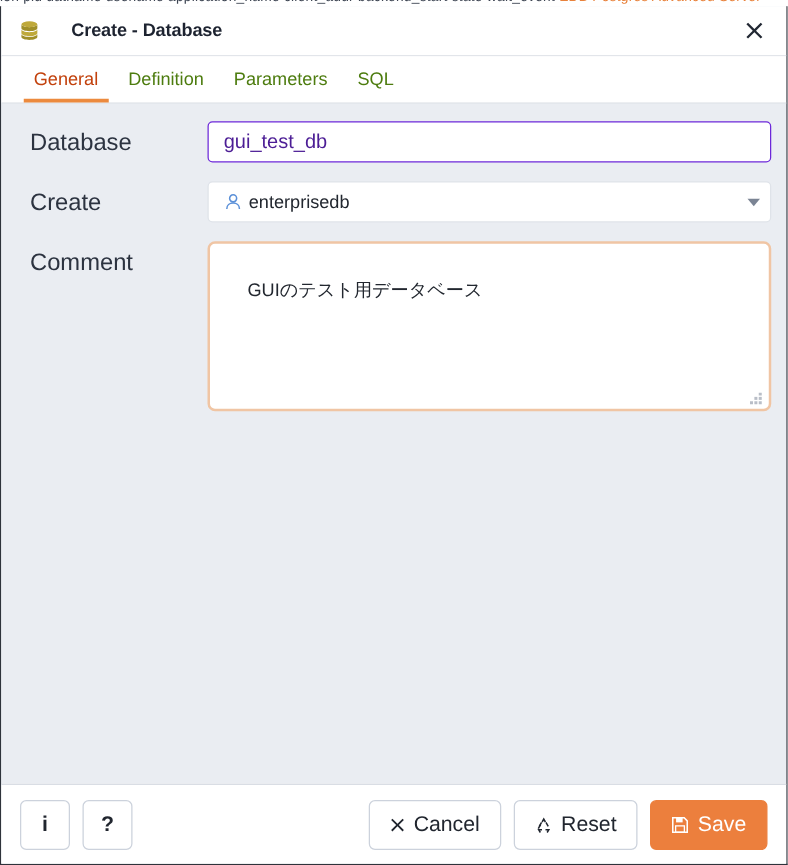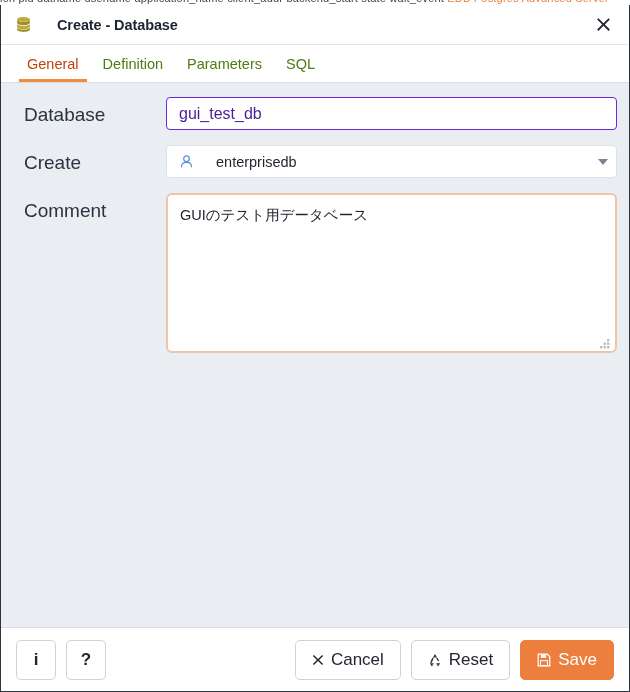--- a/index.html
+++ b/index.html
@@ -140,41 +140,41 @@
     border: 1px solid #dfe3e9;
     border-radius: 4px;
     display: flex;
     align-items: center;
     padding: 0 8px 0 12px;
     cursor: pointer;
   }
   .select-value {
     display: flex;
     align-items: center;
-    gap: 22px;
+    gap: 5px;
     font-size: 14.5px;
     color: #22272f;
   }
   .user-icon { width: 15px; height: 15px; display: block; }
   .caret {
     margin-left: auto;
     width: 0; height: 0;
     border-left: 5.5px solid transparent;
     border-right: 5.5px solid transparent;
     border-top: 6px solid #7b8494;
   }
 
   .textarea-wrap {
     position: relative;
     width: 100%;
-    height: 160px;
+    height: 136px;
     border: 2px solid #f0c5a4;
     border-radius: 6px;
     background: #ffffff;
-    padding: 2px;
+    padding: 20px;
   }
   .textarea-box {
     width: 100%;
     height: 100%;
     border: none;
     outline: none;
     resize: none;
     background: transparent;
     font-family: "Liberation Sans", sans-serif;
     font-size: 14.5px;

